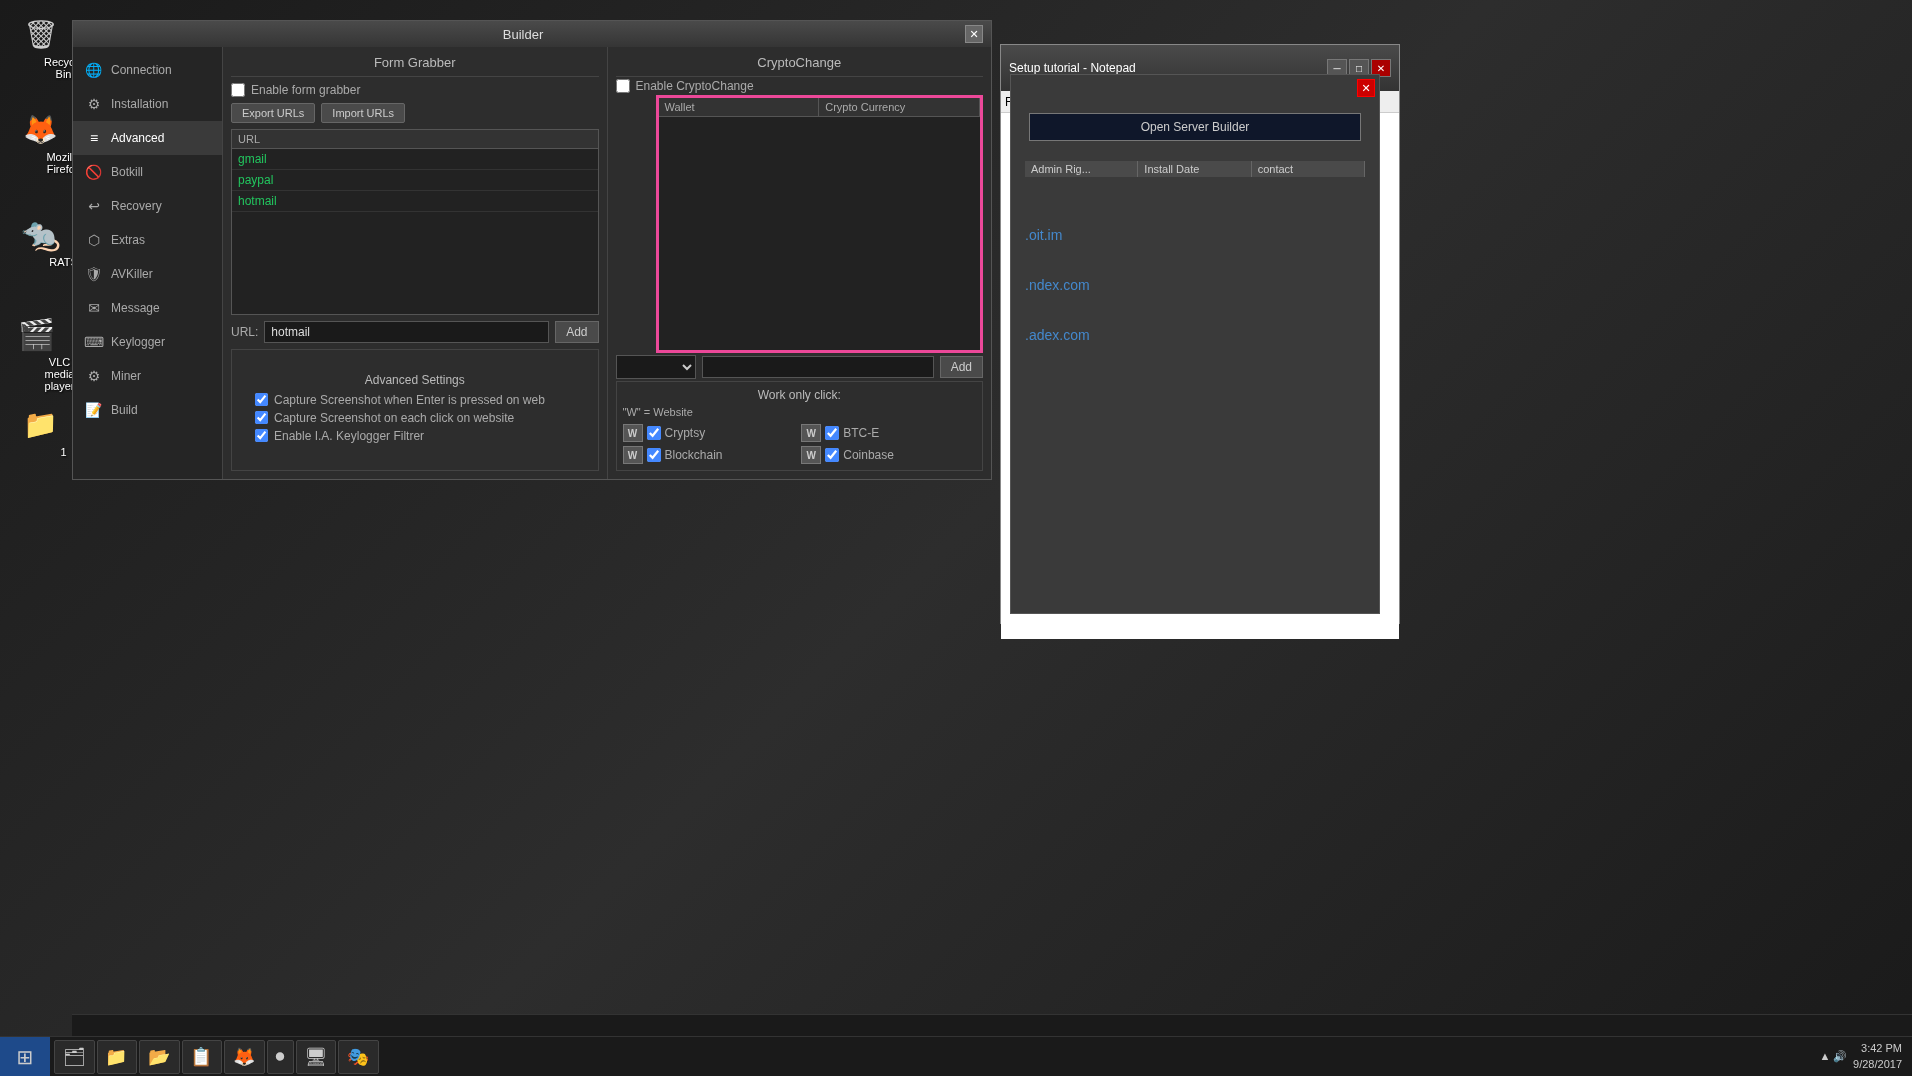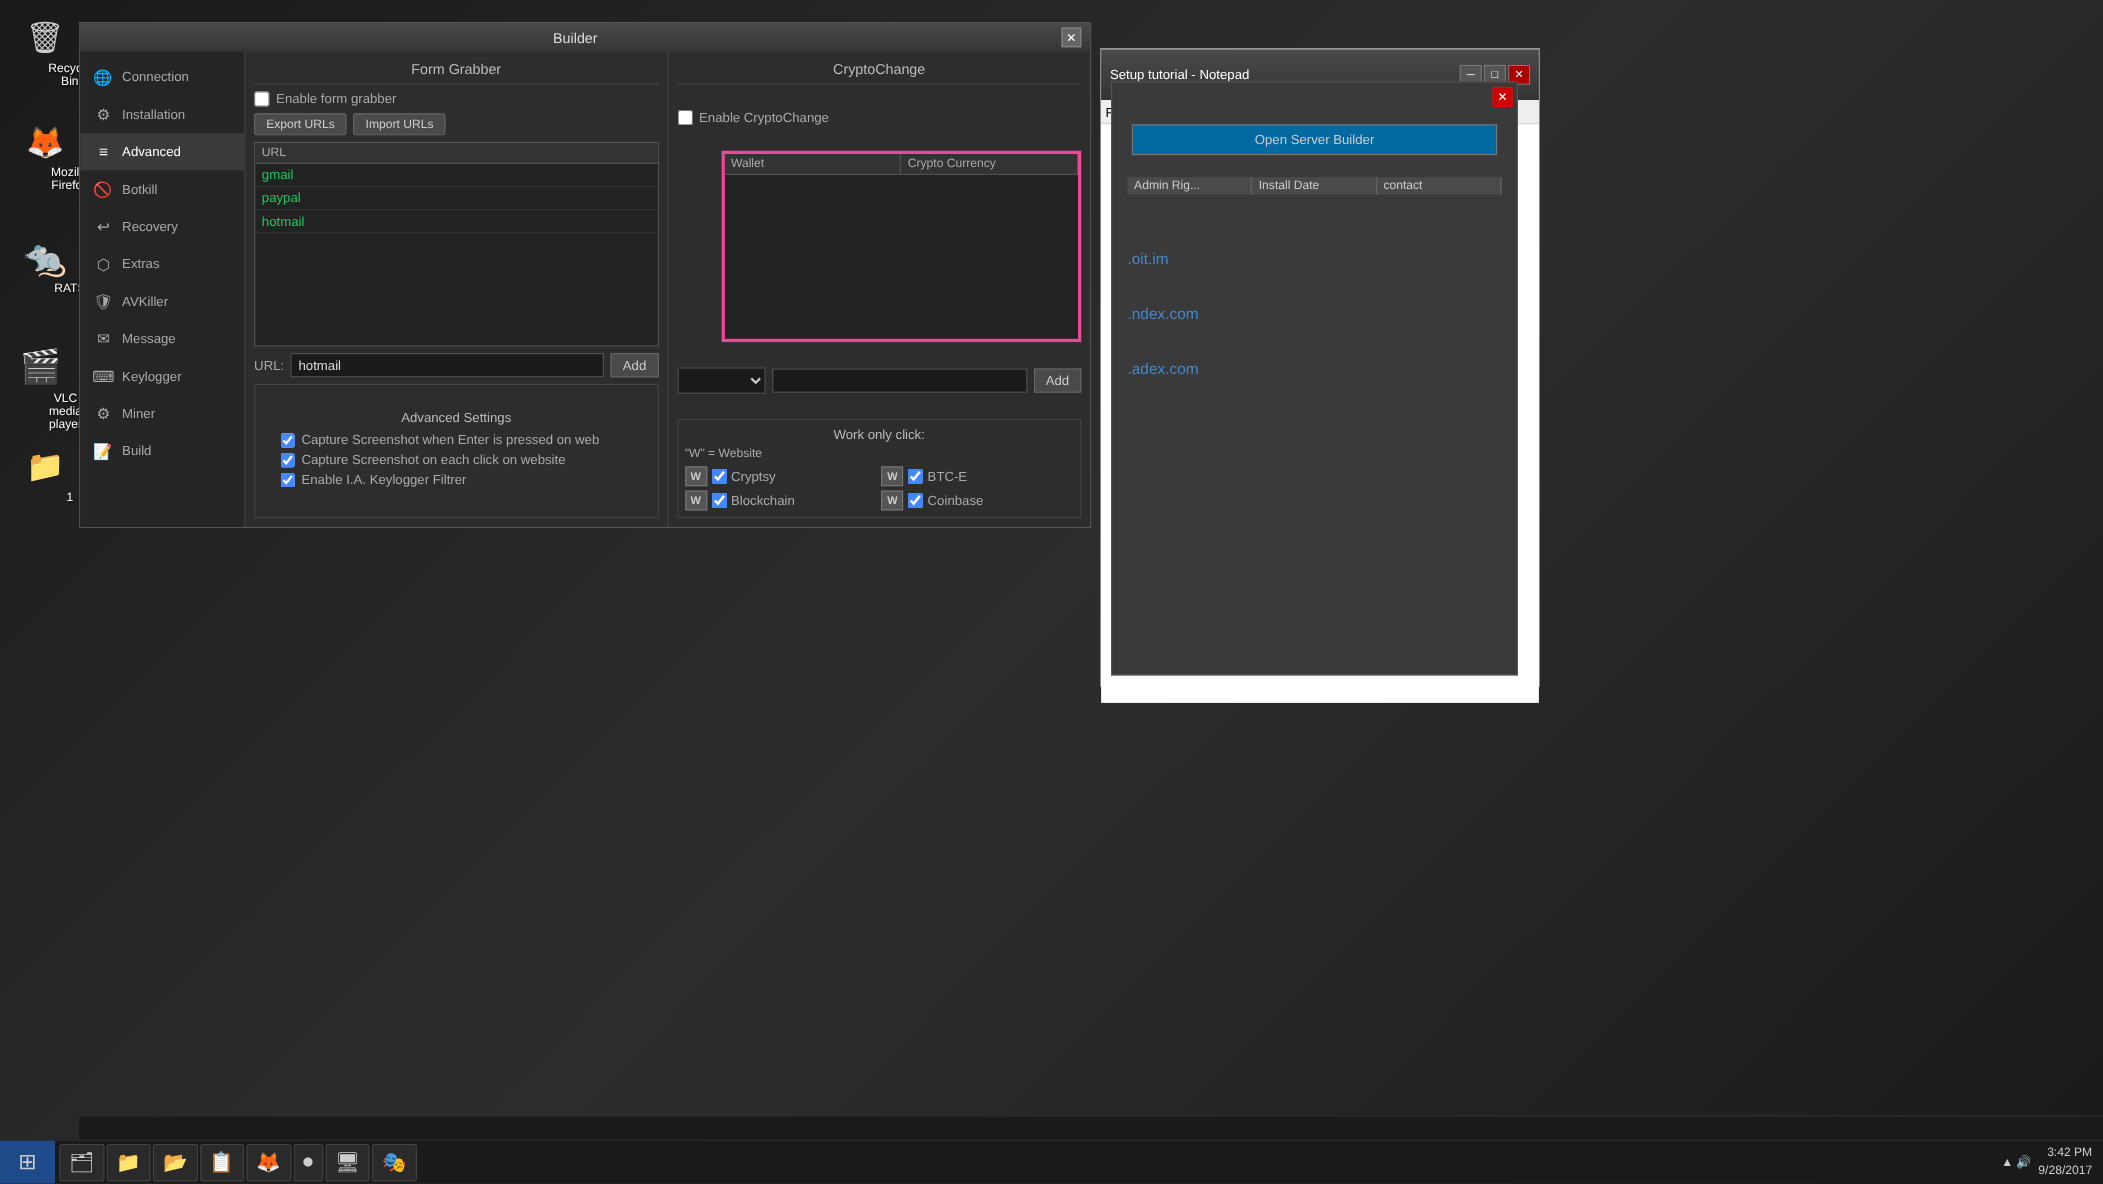--- a/index.html
+++ b/index.html
@@ -374,39 +374,38 @@
       padding: 23px;
     }
     .advanced-title {
       text-align: center;
       color: #bbb;
       font-size: 12px;
       margin-bottom: 6px;
     }
     .check-item {
       display: flex;
-      align-items: center;
       gap: 6px;
       font-size: 12px;
       color: #aaa;
       margin-bottom: 4px;
     }
     .check-item input[type=checkbox] {
       width: 13px;
       height: 13px;
       accent-color: #4488ff;
     }
 
     
     .crypto-panel {
       flex: 1;
       padding: 8px;
       display: flex;
       flex-direction: column;
-      gap: 23px;
+      gap: 2px;
     }
     .crypto-table {
       border: 3px solid #ec4899;
       background: #222;
       flex: 1;
       min-height: 80px;
       margin-left: 40px;
     }
     .crypto-table-header {
       display: flex;
@@ -509,21 +508,21 @@
       display: flex;
       flex-direction: column;
       gap: 2px;
     }
     .notepad-link {
       color: #4488cc;
       font-size: 14px;
       margin-top: 32px;
     }
     .open-server-btn {
-      background: #0369a1;
+      background: #0f172a;
       border: 1px solid #777;
       color: #ccc;
       padding: 6px 14px;
       cursor: pointer;
       font-size: 12px;
       margin: 8px;
       text-align: center;
     }
 
     

